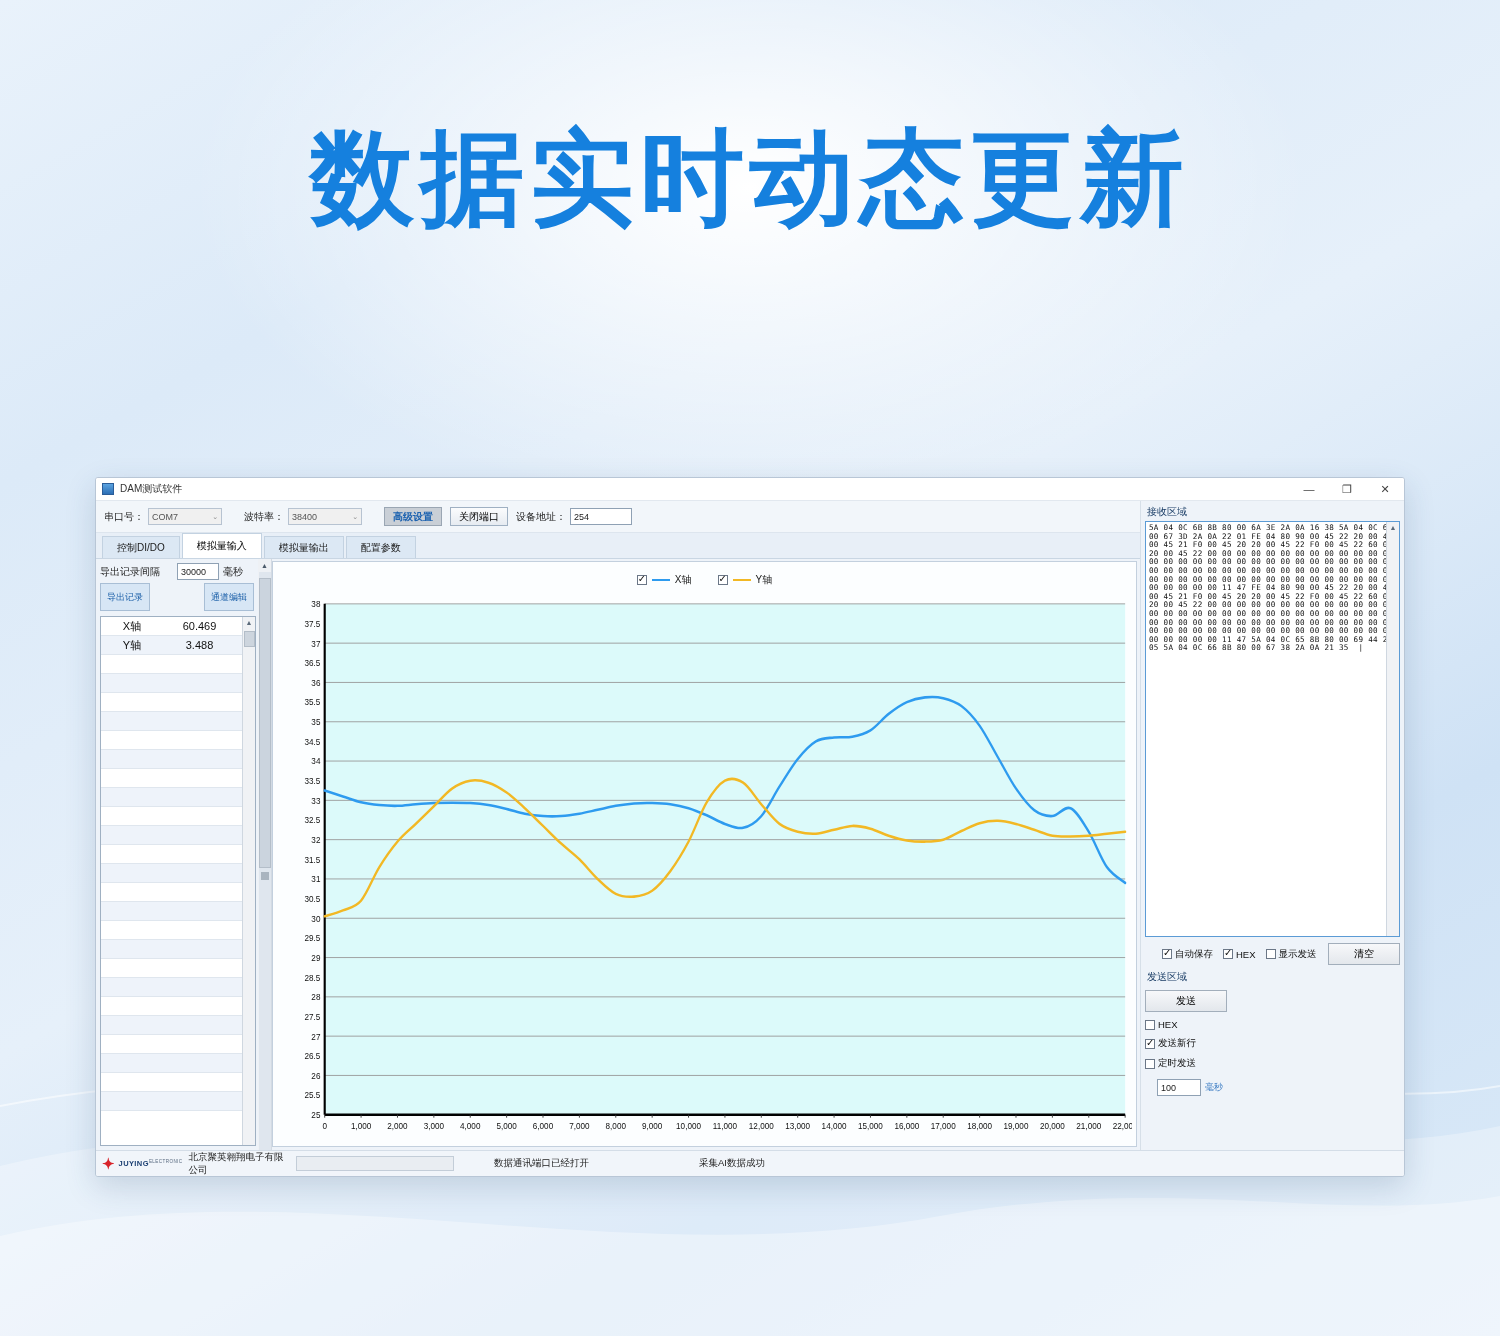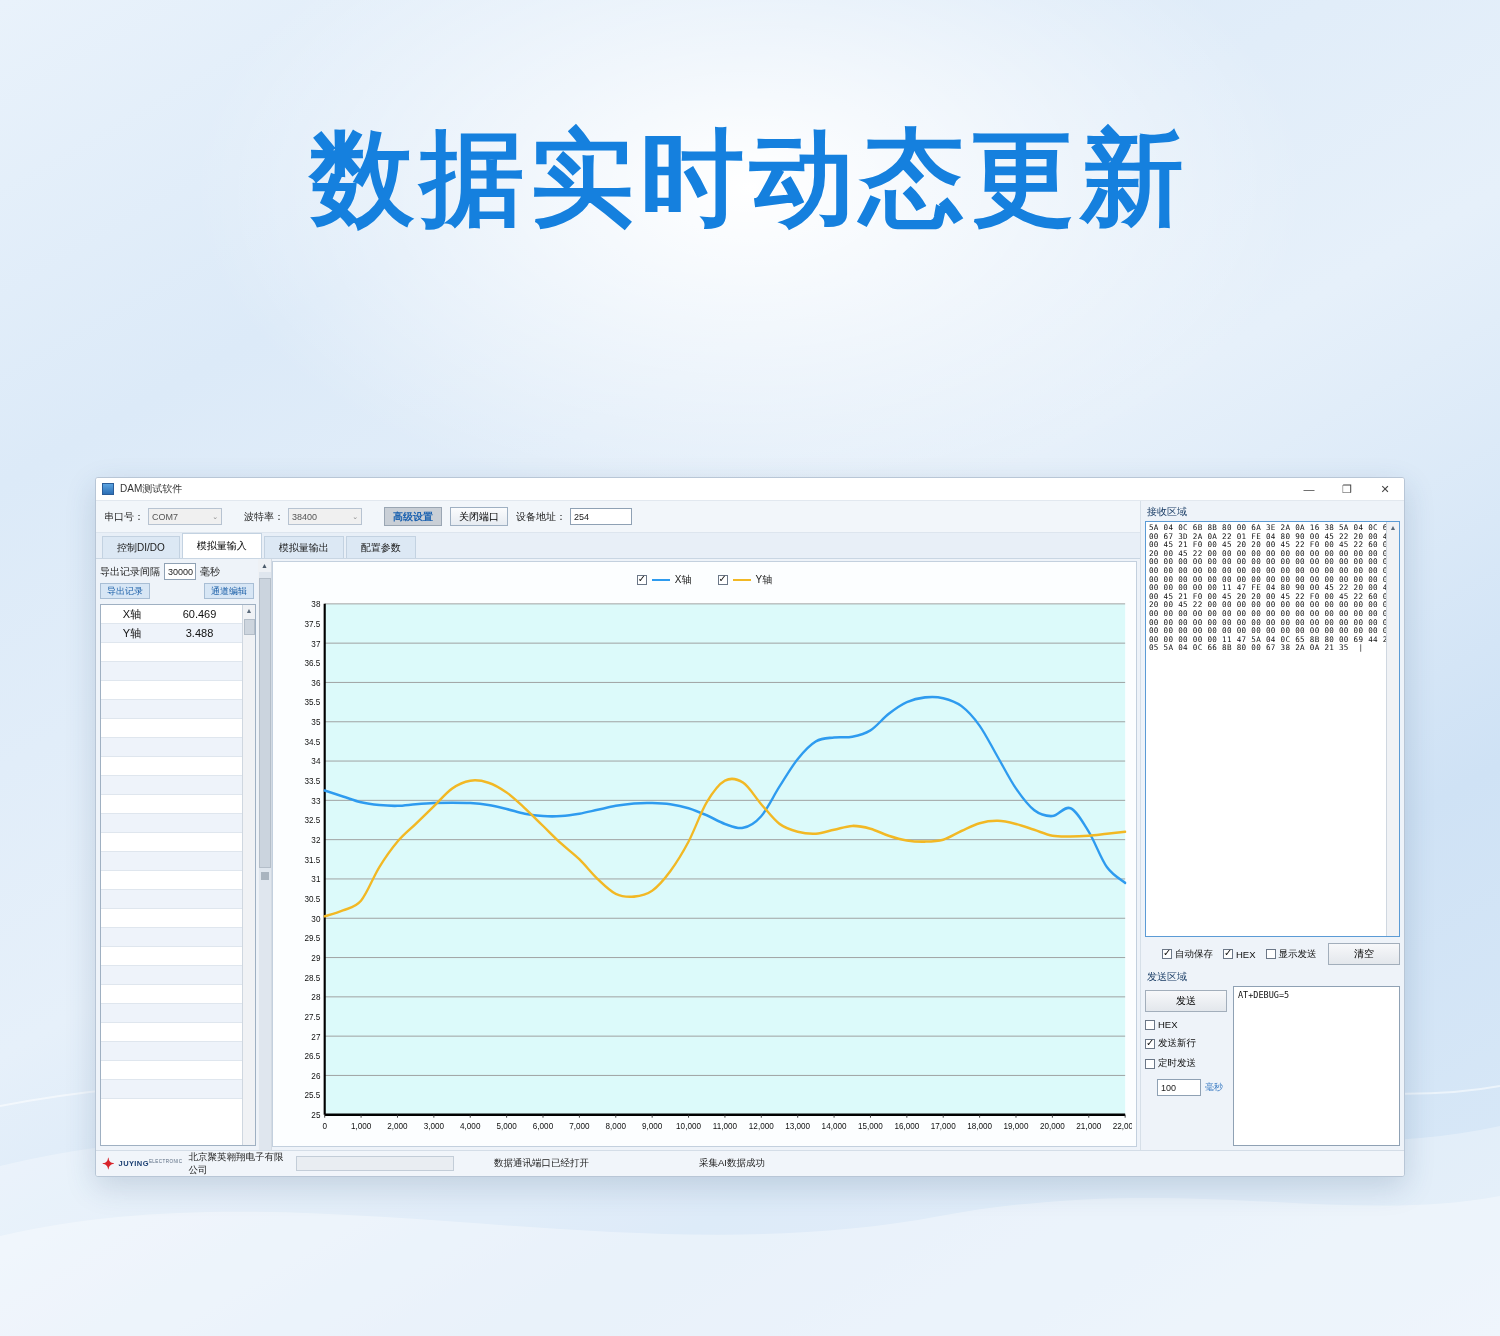--- a/index.html
+++ b/index.html
@@ -74,24 +74,24 @@
     height:22px; padding:0 14px; font-size:10px; color:#1a1a1a; display:flex; align-items:center;
     background:#dce8f4; border:1px solid #c3d2e1; border-bottom:none; margin-right:2px;
   }
   .tab.active { background:#ffffff; height:25px; color:#000; font-weight:normal; }
 
   
   .content { flex:1; display:flex; min-height:0; background:#eef3f9; }
   .side { width:162px; display:flex; flex-direction:column; flex:none; padding:4px 0 0 4px; }
   .side-row1 { display:flex; align-items:center; gap:4px; margin-bottom:3px; }
   .side-row1 .lbl { font-size:10px; margin:0; }
-  .interval-txt { width:32px; }
+  .interval-txt { width:42px;margin-left:13px; }
   .side-row2 { display:flex; justify-content:space-between; margin:0 4px 5px 0; }
   .sbtn {
-    height:16px; padding:0 6px; font-size:9px; color:#1b5fa8; background:#d7e6f5;
+    height:28px; padding:0 6px; font-size:9px; color:#1b5fa8; background:#d7e6f5;
     border:1px solid #a8bed5; display:flex; align-items:center;
   }
   .table-wrap { flex:1; margin:0 2px 4px 0; border:1px solid #9fb0c2; background:#fff; display:flex; min-height:0; }
   .tbl { flex:1; min-width:0; }
   .trow { height:19px; display:flex; align-items:center; border-bottom:1px solid #dfe6ee; font-size:11px; color:#111; }
   .trow .c1 { width:62px; text-align:center; }
   .trow .c2 { flex:1; text-align:center; padding-right:6px; }
   .trow:nth-child(even) { background:#eef3fa; }
   .trow.filler { color:transparent; }
   .vsb { width:13px; background:#f0f2f5; border-left:1px solid #cfd7e0; display:flex; flex-direction:column; align-items:center; }
@@ -428,21 +428,20 @@
           </span>
           <span class="chk">
             <span class="box"></span>
             <span>定时发送</span>
           </span>
           <div class="ms-row">
             <div class="txt ms-txt">100</div>
             <span class="ms-unit">毫秒</span>
           </div>
         </div>
-        <div class="send-box">AT+DEBUG=5</div>
       </div>
     </div>
 
   </div>
 
   <div class="statusbar">
     <div class="logo">
       <span class="logo-mark">✦</span>
       <span class="logo-txt">
         <span class="logo-en">JUYING</span>

